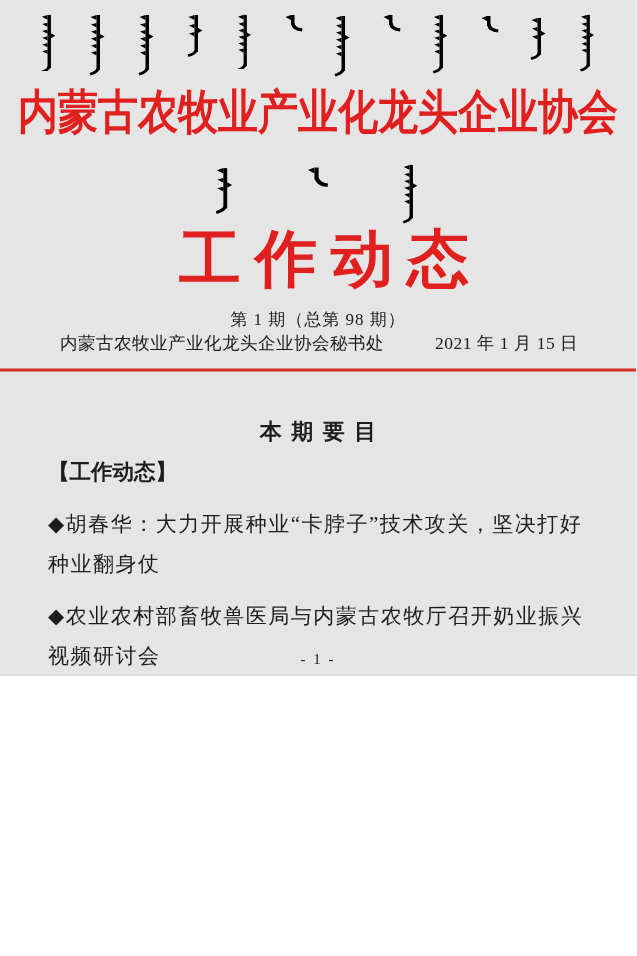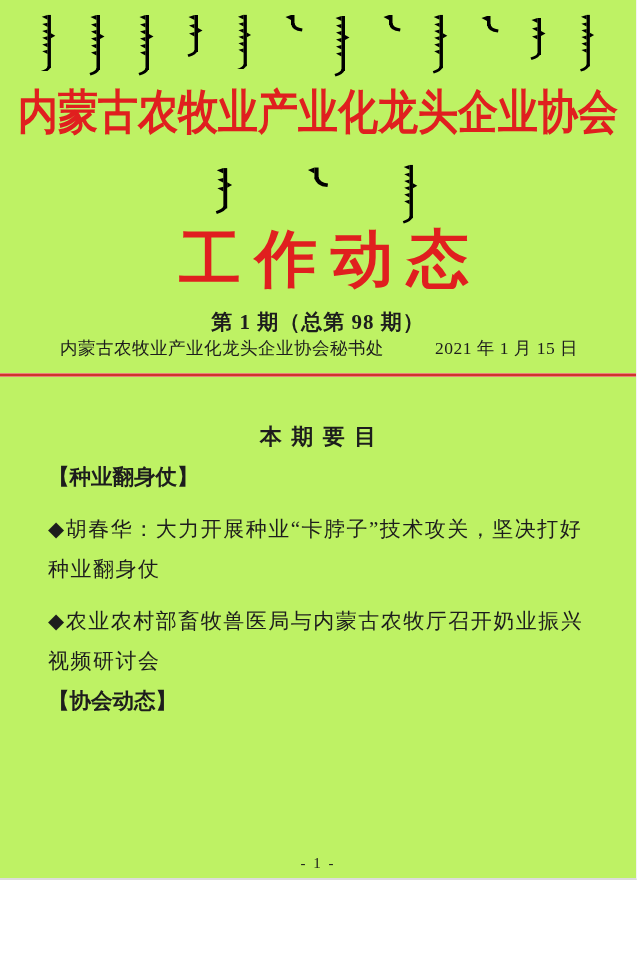--- a/index.html
+++ b/index.html
@@ -4,22 +4,22 @@
 <style>
   * { margin: 0; padding: 0; box-sizing: border-box; }
   html, body { background: #ffffff; }
   body {
     font-family: "Liberation Serif", "DejaVu Serif", serif;
     width: 637px;
   }
   .page {
     position: relative;
     width: 637px;
-    height: 880px;
-    background: #bef264;
+    height: 676px;
+    background: #e5e5e5;
     border-bottom: 2px solid #dcdcdc;
     border-right: 1px solid #f2f2f2;
     overflow: hidden;
   }
   
   .masthead { padding-top: 13px; }
   .mongol-row {
     display: flex;
     justify-content: center;
     align-items: flex-start;
@@ -48,22 +48,22 @@
     letter-spacing: 14px;
     line-height: 1.05;
     text-indent: 14px; 
     white-space: nowrap;
     margin-left: 12px;
   }
   .issue-line {
     margin-top: 16px;
     text-align: center;
     color: #1d1d1d;
-    font-size: 21px;
-    font-weight: bold;
+    font-size: 17px;
+    font-weight: normal;
     letter-spacing: 1px;
   }
   .pub-row {
     padding: 0 58px 0 60px;
     display: flex;
     justify-content: space-between;
     align-items: baseline;
     color: #1d1d1d;
     font-size: 17.5px;
     letter-spacing: 0.5px;
@@ -213,21 +213,21 @@
       <span>内蒙古农牧业产业化龙头企业协会秘书处</span>
       <span>2021 年 1 月 15 日</span>
     </div>
 
     <div class="red-rule"></div>
   </header>
 
   <main class="toc">
     <h3 class="toc-heading">本 期 要 目</h3>
 
-    <div class="section-label">【种业翻身仗】</div>
+    <div class="section-label">【工作动态】</div>
     <p class="toc-item">◆胡春华：大力开展种业“卡脖子”技术攻关，坚决打好
 种业翻身仗</p>
     <p class="toc-item">◆农业农村部畜牧兽医局与内蒙古农牧厅召开奶业振兴
 视频研讨会</p>
 
     <div class="section-label">【协会动态】</div>
   </main>
 
   <footer class="page-footer">
     <span class="page-number">- 1 -</span>

